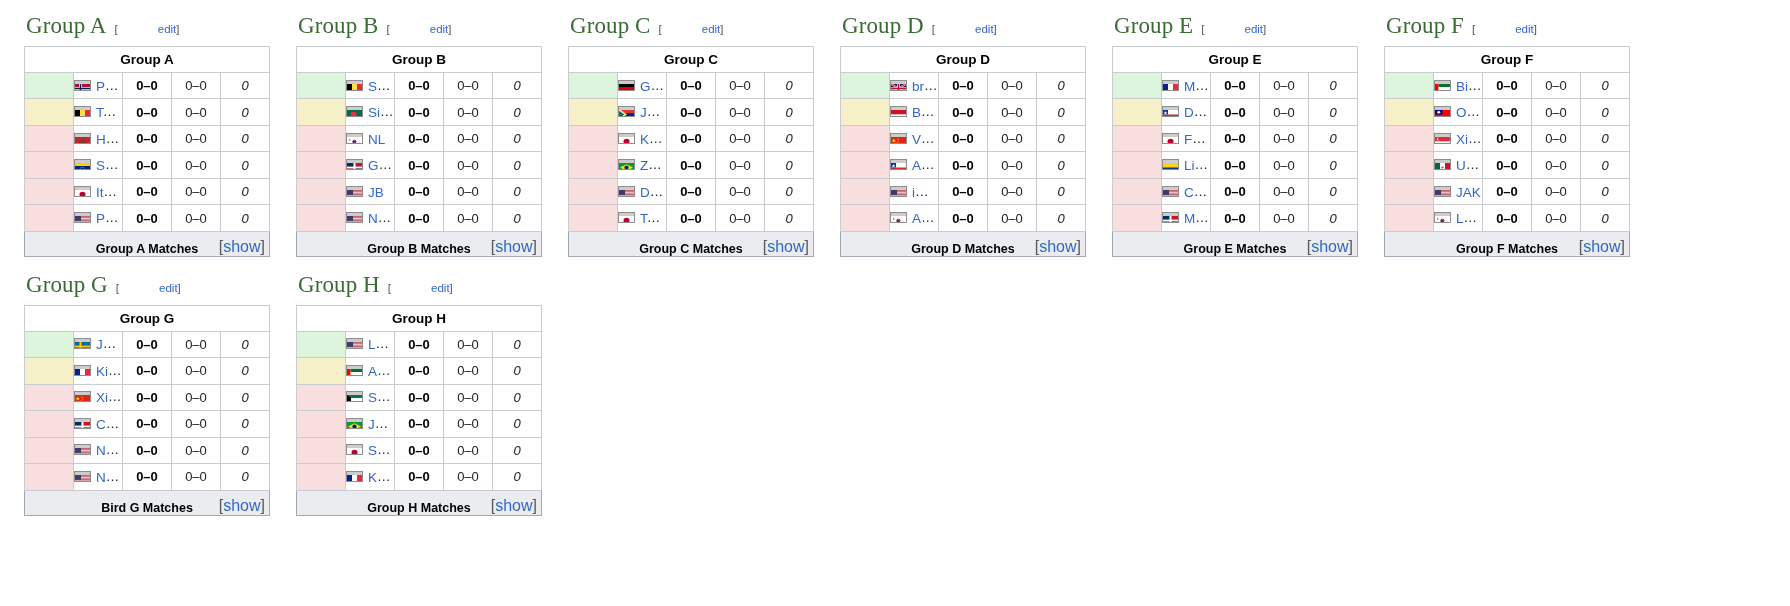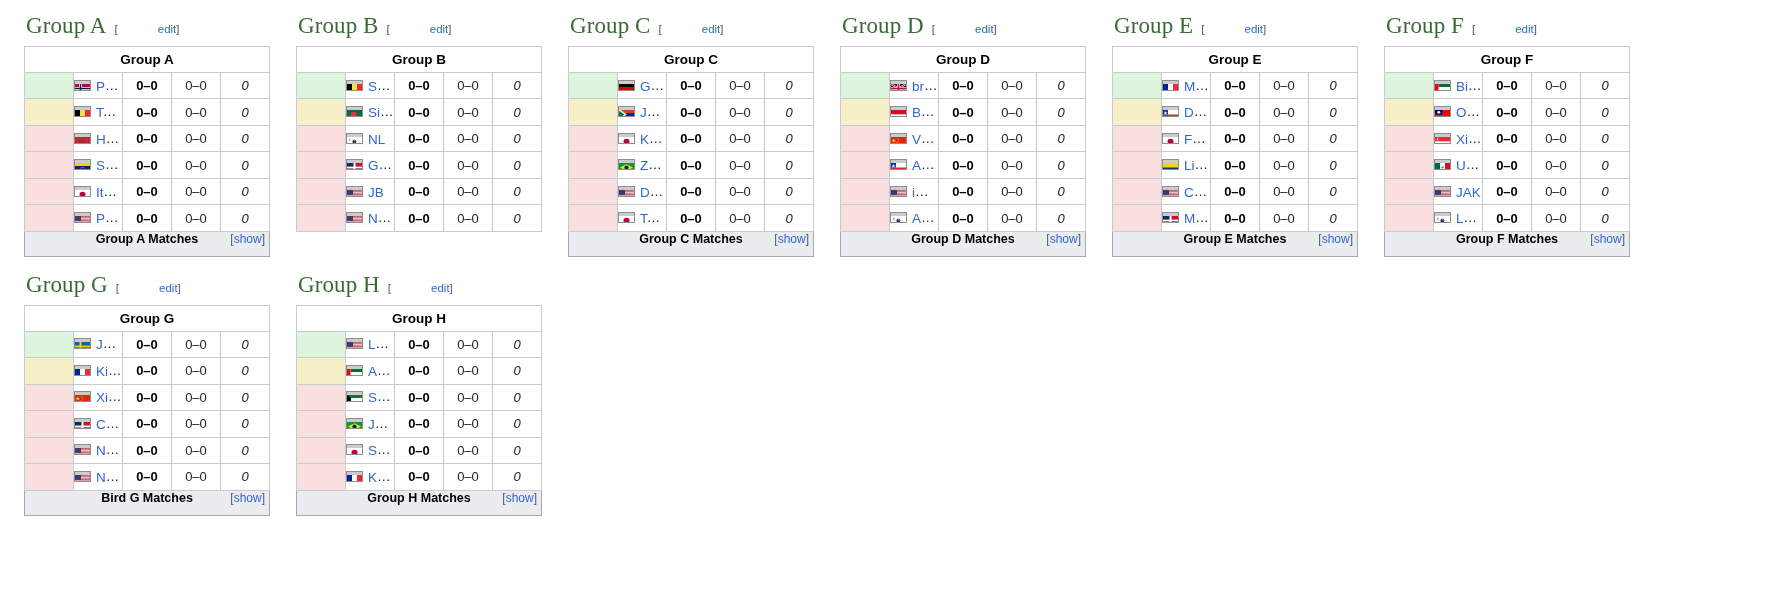--- a/index.html
+++ b/index.html
@@ -152,34 +152,34 @@
   tr.matches-row td {
     background: #eaecf0;
     height: 24px;
     border-left: none;
     border-right: none;
     border-bottom: none;
     position: relative;
   }
   .matches-inner {
     display: flex;
-    align-items: flex-start;
+    align-items: flex-end;
     justify-content: center;
     position: relative;
     height: 24px;
   }
   .matches-label {
     font-weight: bold;
     font-size: 12.5px;
     color: #000;
   }
   .matches-show {
     position: absolute;
     right: 4px;
-    font-size: 12px;
+    font-size: 16px;
     color: #54595d;
     white-space: nowrap;
   }
   .matches-show a { color: #3366cc; text-decoration: none; }
 </style>
 </head>
 <body>
 
 <div class="page">
   <div class="grid" id="groups-grid">
@@ -376,20 +376,28 @@
                       <rect y="12.4" width="30" height="1.55"></rect>
                       <rect y="15.5" width="30" height="1.55"></rect>
                       <rect y="18.6" width="30" height="1.4"></rect>
                     </g>
                     <rect width="12" height="10.8" fill="#3c3b6e"></rect>
                   </svg></span><a class="pname" href="#">NoahTheProdigy</a></td>
               <td class="score-main">0–0</td>
               <td class="score-sub">0–0</td>
               <td class="score-pts">0</td>
             </tr>
+            <tr class="matches-row">
+              <td colspan="5">
+                <div class="matches-inner">
+                  <span class="matches-label">Group B Matches</span>
+                  <span class="matches-show">[<a href="#">show</a>]</span>
+                </div>
+              </td>
+            </tr>
           </tbody>
         </table>
       </div>
       <div class="group-block">
         <div class="group-heading">
           <span class="htitle">Group C</span>
           <span class="edit-link"><span class="edit-bracket">[</span><a href="#">edit</a><span class="edit-bracket">]</span></span>
         </div>
         <table class="wikitable">
           <tbody>

